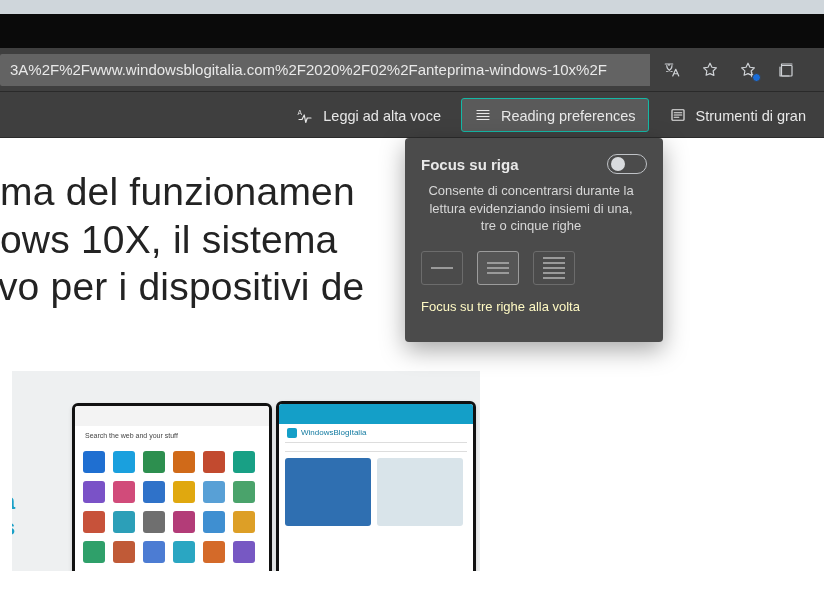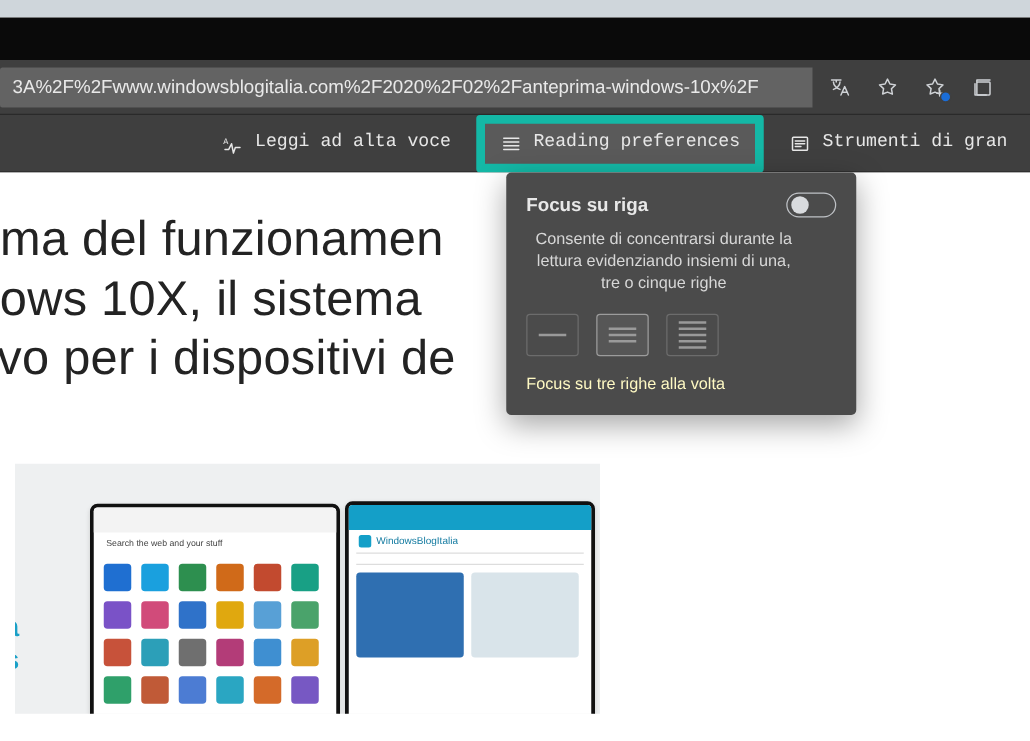--- a/index.html
+++ b/index.html
@@ -22,24 +22,24 @@
   .addr-icons { display: flex; align-items: center; gap: 18px; padding: 0 12px; }
   .ico { width: 20px; height: 20px; color: #cfd2d6; display: inline-flex; align-items: center; justify-content: center; cursor: pointer; }
   .ico svg { width: 18px; height: 18px; }
   .reader-toolbar {
     height: 46px; background: #3f3f3f; display: flex; align-items: center;
     gap: 8px; padding: 0 6px; color: #e7e7e7; font-size: 14.5px;
     border-bottom: 1px solid #2b2b2b;
   }
   .spacer { flex: 1; }
   .tb-btn {
-    display: flex; align-items: flex-start; gap: 9px; padding: 7px 12px;
-    border-radius: 3px; cursor: pointer; white-space: nowrap; font-family: Liberation Mono, monospace;
-  }
-  .tb-btn.active { background: #5a5a5a; border: 7px solid #14b8a6; }
+    display: flex; align-items: flex-end; gap: 9px; padding: 7px 12px;
+    border-radius: 3px; cursor: pointer; white-space: nowrap;
+  }
+  .tb-btn.active { background: #5a5a5a; border: 1px solid #14b8a6; }
   .tb-btn .bi { width: 18px; height: 18px; display:inline-flex; align-items:center; justify-content:center; }
   .content {
     position: relative; background: #fff; height: calc(593px - 14px - 34px - 44px - 46px);
     padding: 30px 0 0 0; overflow: hidden;
   }
   .heading {
     font-size: 39px; font-weight: 400; color: #232323; line-height: 1.22;
     margin-left: -22px; max-width: 460px; letter-spacing: .2px;
   }
   .article-image {
@@ -53,23 +53,23 @@
   .mock-win.left { left: 60px; top: 32px; width: 200px; height: 240px; }
   .mock-win.right { left: 264px; top: 30px; width: 200px; height: 240px; }
   .mw-bar { height: 20px; background: #149fc8; border-radius: 3px 3px 0 0; }
   .mw-bar.light { background: #f3f3f3; }
   .mw-row { display:flex; gap:8px; padding:6px 8px; flex-wrap:wrap; }
   .mw-tile { width:22px; height:22px; border-radius:3px; }
   .mw-card { width:86px; height:68px; background:#dceaf2; border-radius:3px; }
   .novita-text { position: absolute; left:-48px; top:118px; color:#1aa0c7; font-size:22px; font-weight:600; text-align:right; line-height:1.2; }
 
   .popup {
-    position: absolute; left: 405px; top: 138px; width: 280px;
+    position: absolute; left: 405px; top: 138px; width: 258px;
     background: #4b4b4b; color: #e8e8e8; border-radius: 4px;
-    padding: 16px 16px 18px 16px; box-shadow: 0 8px 24px rgba(0,0,0,.35);
+    padding: 16px 16px 28px 16px; box-shadow: 0 8px 24px rgba(0,0,0,.35);
     font-size: 13.5px;
   }
   .popup-header { display: flex; align-items: center; justify-content: space-between; margin-bottom: 8px; }
   .popup-title { font-size: 15px; font-weight: 600; }
   .toggle {
     width: 40px; height: 20px; border-radius: 10px; border: 1px solid #bfc2c6;
     background: #4b4b4b; position: relative; cursor: pointer;
   }
   .toggle::after {
     content: ""; position: absolute; top: 2px; left: 3px; width: 14px; height: 14px;

